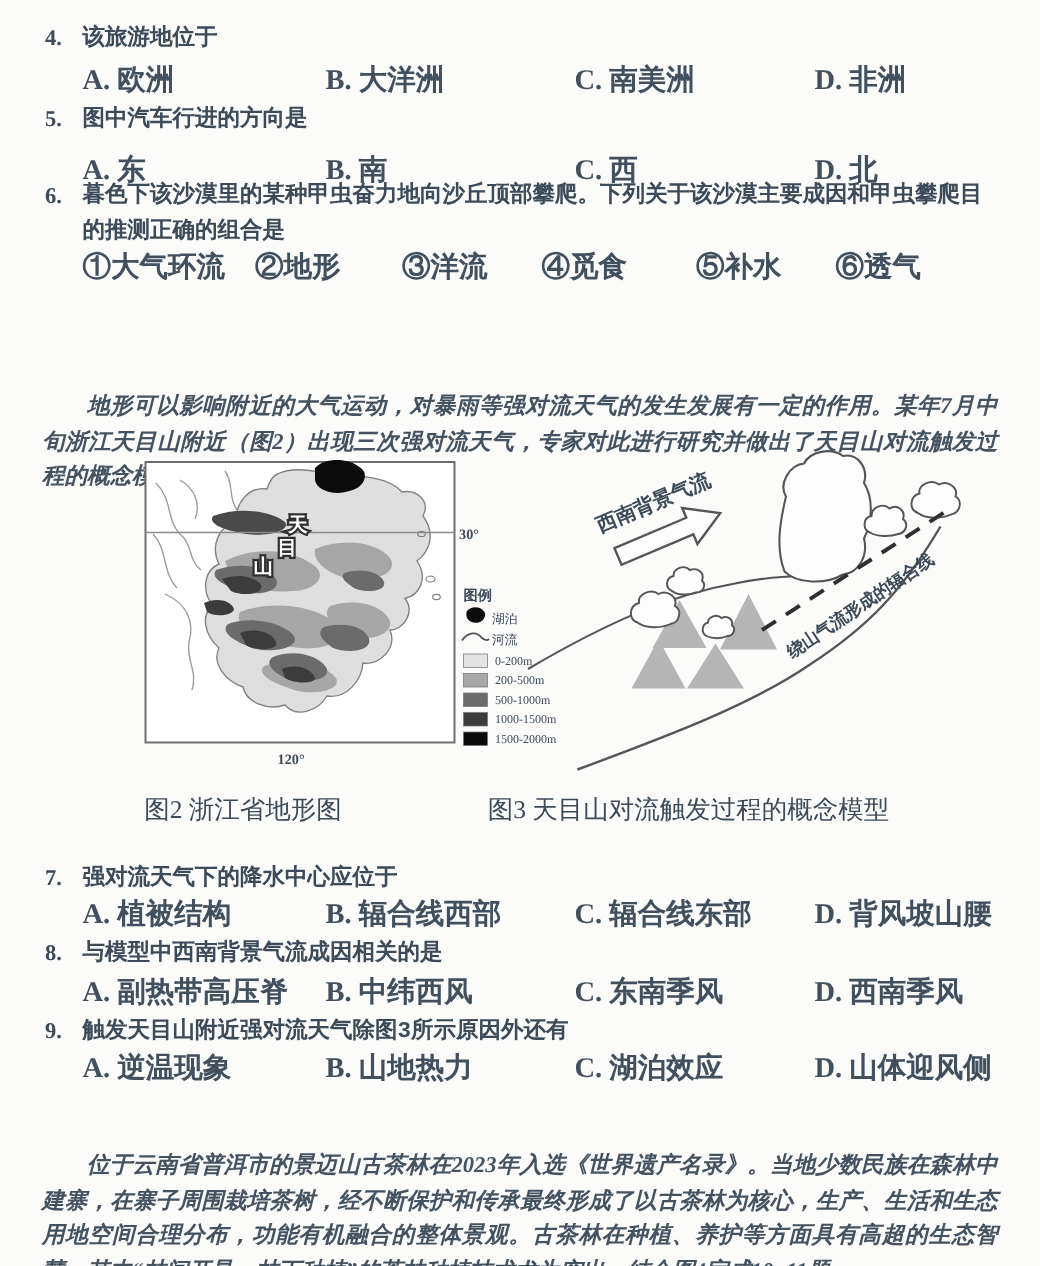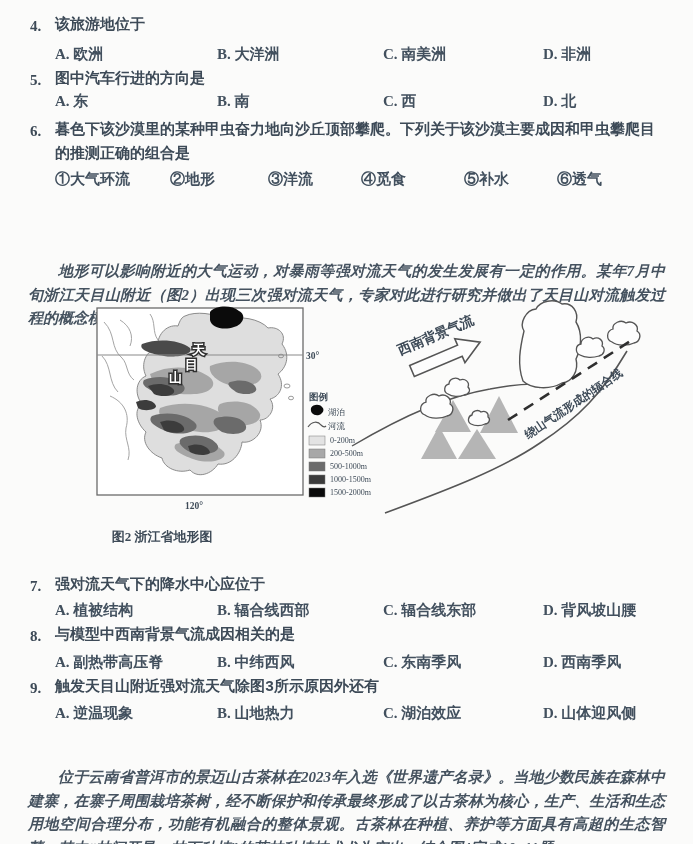--- a/index.html
+++ b/index.html
@@ -9,32 +9,32 @@
     margin:0 auto;
     background:#fbfbfa;
     font-family:"Liberation Serif","DejaVu Serif",serif;
     color:#42505e;
     overflow:hidden;
   }
   .row{position:absolute;left:0;width:693px;height:26px;}
   .stem{position:absolute;left:30px;display:flex;font-size:15px;line-height:24px;font-weight:bold;color:#3d4a57;}
   .stem .num{flex:none;width:25px;}
   .stem .stem-text{width:612px;font-family:Liberation Mono, monospace;}
-  .opt{position:absolute;font-size:15px;line-height:24px;font-weight:bold;color:#42505e;white-space:nowrap;}
+  .opt{position:absolute;font-size:19px;line-height:24px;font-weight:bold;color:#42505e;white-space:nowrap;}
   .opt-a{left:55px}.opt-b{left:217px}.opt-c{left:383px}.opt-d{left:543px}
   .item-1{left:55px}.item-2{left:170px}.item-3{left:268px}.item-4{left:361px}.item-5{left:464px}.item-6{left:557px}
   .passage{
     position:absolute;left:28px;width:637px;
     font-size:15px;line-height:23.5px;
     font-style:italic;font-weight:bold;
     text-align:justify;text-indent:2em;color:#45525f;margin-top:40px;
   }
   .caption{
     position:absolute;top:528px;
-    font-size:13px;font-weight:bold;color:#3d4a57;
+    font-size:17px;font-weight:normal;color:#3d4a57;
     white-space:nowrap;transform:translateX(-50%);
   }
   svg text{font-family:"Liberation Serif","DejaVu Serif",serif;}
   .figsvg{position:absolute;}
 </style>
 </head>
 <body>
 
 <div class="page">
 
@@ -46,21 +46,21 @@
     <span class="opt opt-a">A. 欧洲</span>
     <span class="opt opt-b">B. 大洋洲</span>
     <span class="opt opt-c">C. 南美洲</span>
     <span class="opt opt-d">D. 非洲</span>
   </div>
 
   <div class="stem" style="top:68px">
     <span class="num">5.</span>
     <span class="stem-text">图中汽车行进的方向是</span>
   </div>
-  <div class="row" style="top:89px">
+  <div class="row" style="top:102px">
     <span class="opt opt-a">A. 东</span>
     <span class="opt opt-b">B. 南</span>
     <span class="opt opt-c">C. 西</span>
     <span class="opt opt-d">D. 北</span>
   </div>
 
   <div class="stem" style="top:119px">
     <span class="num">6.</span>
     <span class="stem-text">暮色下该沙漠里的某种甲虫奋力地向沙丘顶部攀爬。下列关于该沙漠主要成因和甲虫攀爬目的推测正确的组合是</span>
   </div>
@@ -196,20 +196,21 @@
 
     <g transform="translate(72,78) rotate(-23)">
       <polygon points="0,-6 52,-6 52,-13 74,0 52,13 52,6 0,6" fill="#fdfdfd" stroke="#555" stroke-width="1.6"></polygon>
     </g>
 
     <text transform="translate(60,62) rotate(-23)" font-size="13.5" font-weight="bold" fill="#3d4a57">西南背景气流</text>
     <text transform="translate(188,146) rotate(-34)" font-size="11.5" font-weight="bold" fill="#3d4a57">绕山气流形成的辐合线</text>
   </svg>
 
   <div class="caption" style="left:162px">图2 浙江省地形图</div>
+  <div class="caption" style="left:459px">图3 天目山对流触发过程的概念模型</div>
 
   <div class="stem" style="top:574px">
     <span class="num">7.</span>
     <span class="stem-text">强对流天气下的降水中心应位于</span>
   </div>
   <div class="row" style="top:598px">
     <span class="opt opt-a">A. 植被结构</span>
     <span class="opt opt-b">B. 辐合线西部</span>
     <span class="opt opt-c">C. 辐合线东部</span>
     <span class="opt opt-d">D. 背风坡山腰</span>

